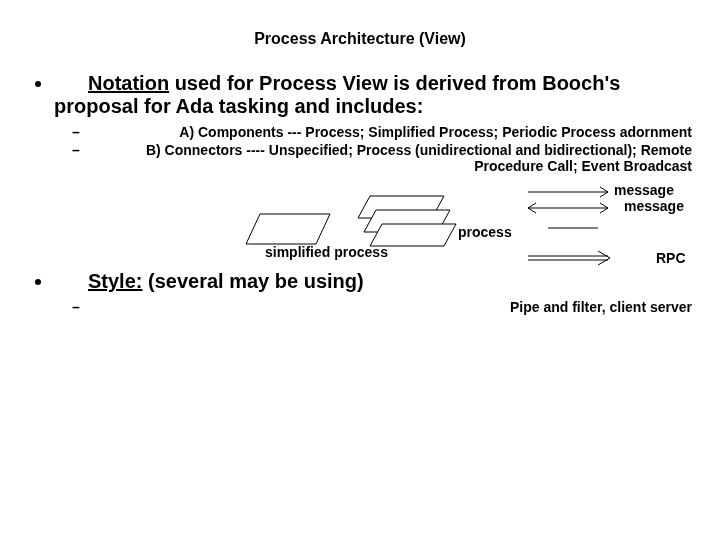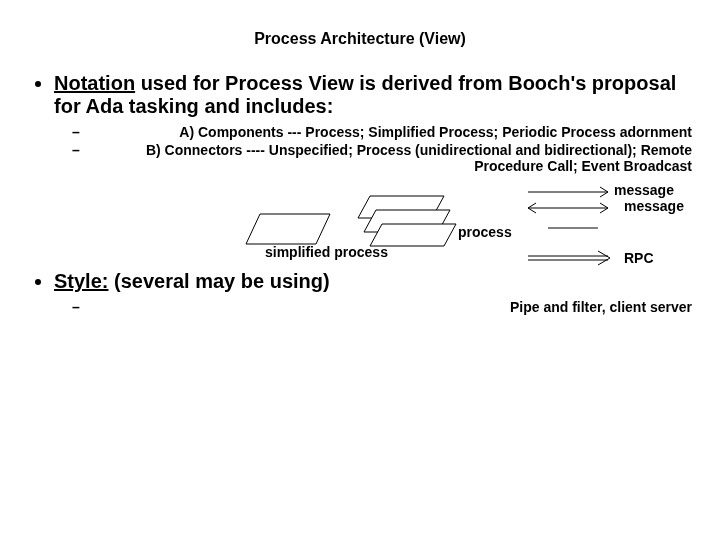--- a/index.html
+++ b/index.html
@@ -51,21 +51,21 @@
     position: relative;
     padding-left: 16px;
     text-align: right;
   }
   ul.level2 > li::before {
     content: "–";
     position: absolute;
     left: 0;
     top: 0;
   }
-  .u { text-decoration: underline; }
+  .u { text-decoration: underline; margin-left: 34px; }
 
   
   .diagram {
     position: relative;
     width: 100%;
     height: 92px;
     margin-top: 4px;
   }
   .plabel {
     position: absolute;
@@ -122,21 +122,21 @@
         <line x1="500" y1="78" x2="580" y2="78" stroke="#000" stroke-width="1"></line>
         <line x1="500" y1="82" x2="580" y2="82" stroke="#000" stroke-width="1"></line>
         <polyline points="570,73 582,80 570,87" fill="none" stroke="#000" stroke-width="1"></polyline>
       </g>
     </svg>
 
     <div class="plabel" style="left:196px; top:66px;margin-left:41px;">simplified process</div>
     <div class="plabel" style="left:430px; top:46px;">process</div>
     <div class="plabel" style="left:586px; top:4px;">message</div>
     <div class="plabel" style="left:596px; top:20px;">message</div>
-    <div class="plabel" style="left:596px; top:72px;">RPC</div>
+    <div class="plabel" style="left:628px; top:72px;">RPC</div>
   </div>
 
   <ul class="level1">
     <li>
       <span class="lead"><span class="u">Style:</span><span> (several may be using)</span></span>
       <ul class="level2">
         <li>Pipe and filter, client server</li>
       </ul>
     </li>
   </ul>

